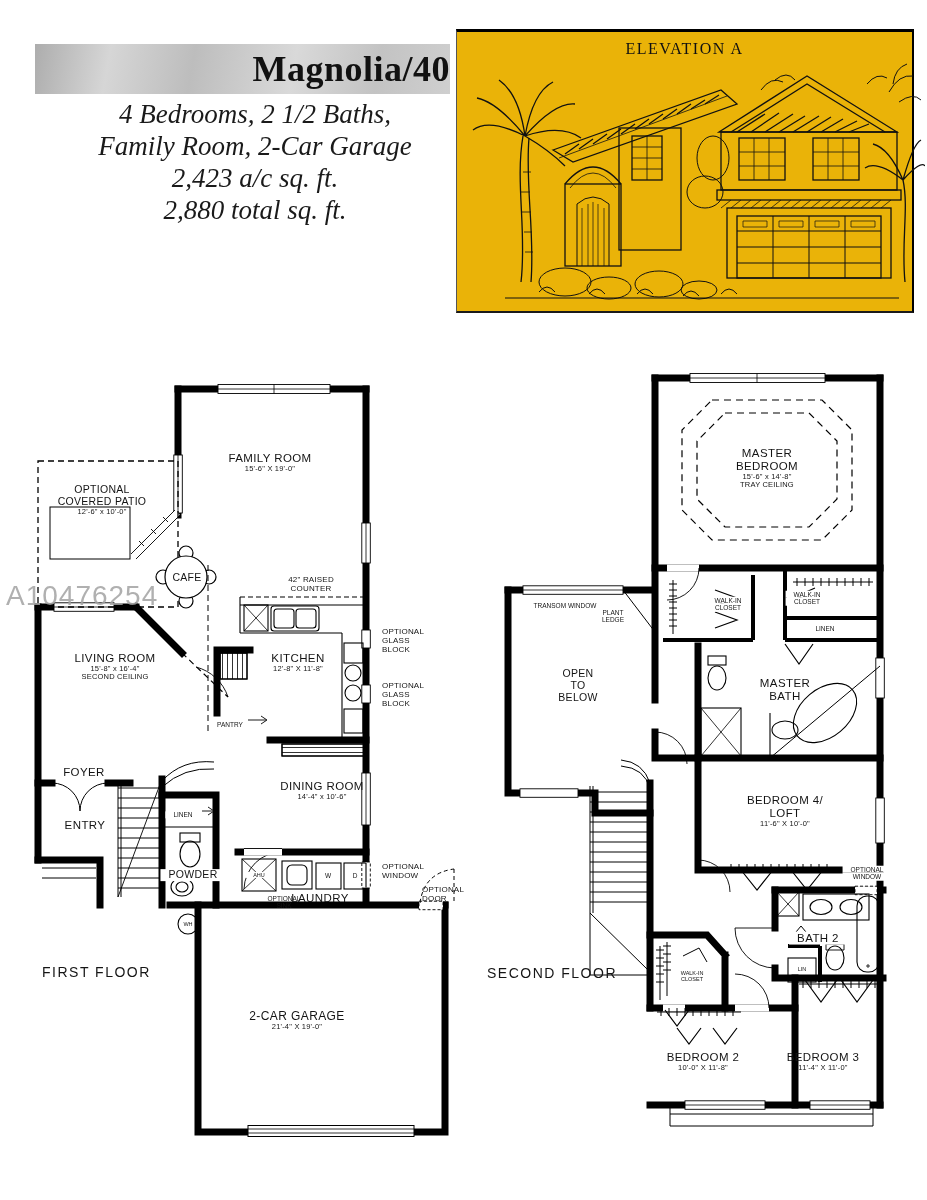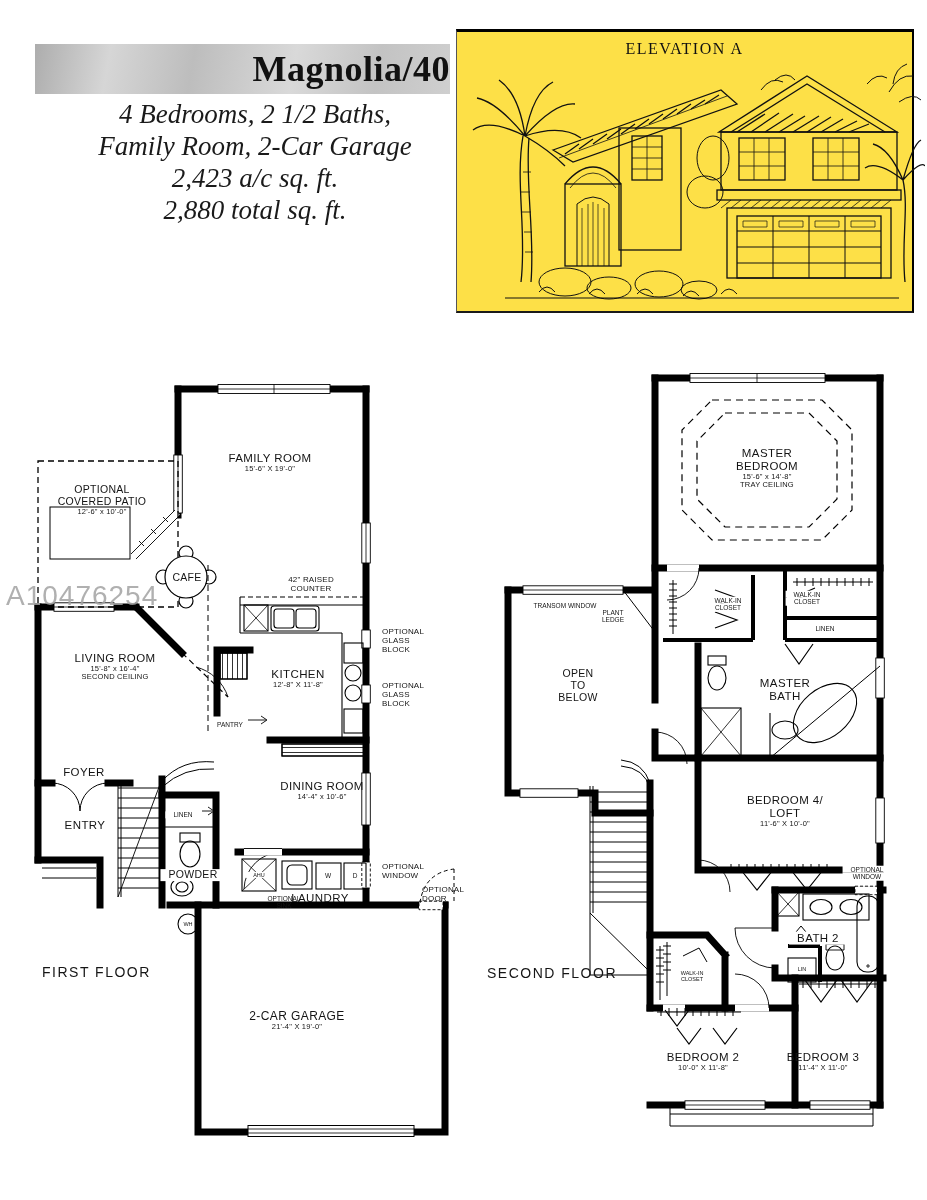--- a/index.html
+++ b/index.html
@@ -11,21 +11,21 @@
     display:flex;align-items:center;justify-content:flex-end;}
   .title-band h1{margin:0;font-family:"Liberation Serif",serif;font-weight:bold;
     font-size:36px;color:#111;letter-spacing:0.5px;padding-left:45px;}
   .desc{position:absolute;left:55px;top:99px;width:400px;text-align:center;
     font-family:"Liberation Serif",serif;font-style:italic;font-size:27px;color:#1a1a1a;line-height:1.18;}
   .address{position:absolute;left:35px;top:250px;width:415px;text-align:center;
     font-family:"Liberation Serif",serif;font-size:27px;line-height:1.24;}
   .address sup{font-size:16px;}
   
   .elevation-box{position:absolute;left:456px;top:29px;width:458px;height:284px;
-    border-top:3px solid #000;border-right:2px solid #000;border-bottom:2px solid #1a1a1a;border-left:1px solid #555;box-sizing:border-box;background:#fde047;padding-left:12px;}
+    border-top:3px solid #000;border-right:2px solid #000;border-bottom:2px solid #1a1a1a;border-left:1px solid #555;box-sizing:border-box;background:#eab308;padding-left:12px;}
   .elevation-title{position:absolute;left:0;top:8px;width:100%;text-align:center;
     font-family:"Liberation Serif",serif;font-size:16px;letter-spacing:1.5px;color:#111;}
   
   .plan{position:absolute;}
   .plan svg{position:absolute;left:0;top:0;}
   .lbl{position:absolute;transform:translate(-50%,-50%);text-align:center;color:#141414;
        white-space:nowrap;line-height:1.12;}
   .lbl.la{transform:translate(0,-50%);text-align:left;}
   .nm{font-size:11.5px;letter-spacing:0.4px;}
   .nm2{font-size:10.5px;letter-spacing:0.3px;}
@@ -269,21 +269,21 @@
       <div class="nm2">COVERED PATIO</div>
       <div class="dm">12'-6" x 10'-0"</div>
     </div>
     <div class="lbl" style="left:157px;top:203px;">
       <div class="nm2">CAFE</div>
     </div>
     <div class="lbl" style="left:281px;top:210px;">
       <div class="sm">42" RAISED</div>
       <div class="sm">COUNTER</div>
     </div>
-    <div class="lbl" style="left:268px;top:304px;">
+    <div class="lbl" style="left:268px;top:288px;">
       <div class="nm">KITCHEN</div>
       <div class="dm">12'-8" X 11'-8"</div>
     </div>
     <div class="lbl la" style="left:352px;top:266px;">
       <div class="sm">OPTIONAL</div>
       <div class="sm">GLASS</div>
       <div class="sm">BLOCK</div>
     </div>
     <div class="lbl la" style="left:352px;top:320px;">
       <div class="sm">OPTIONAL</div>

